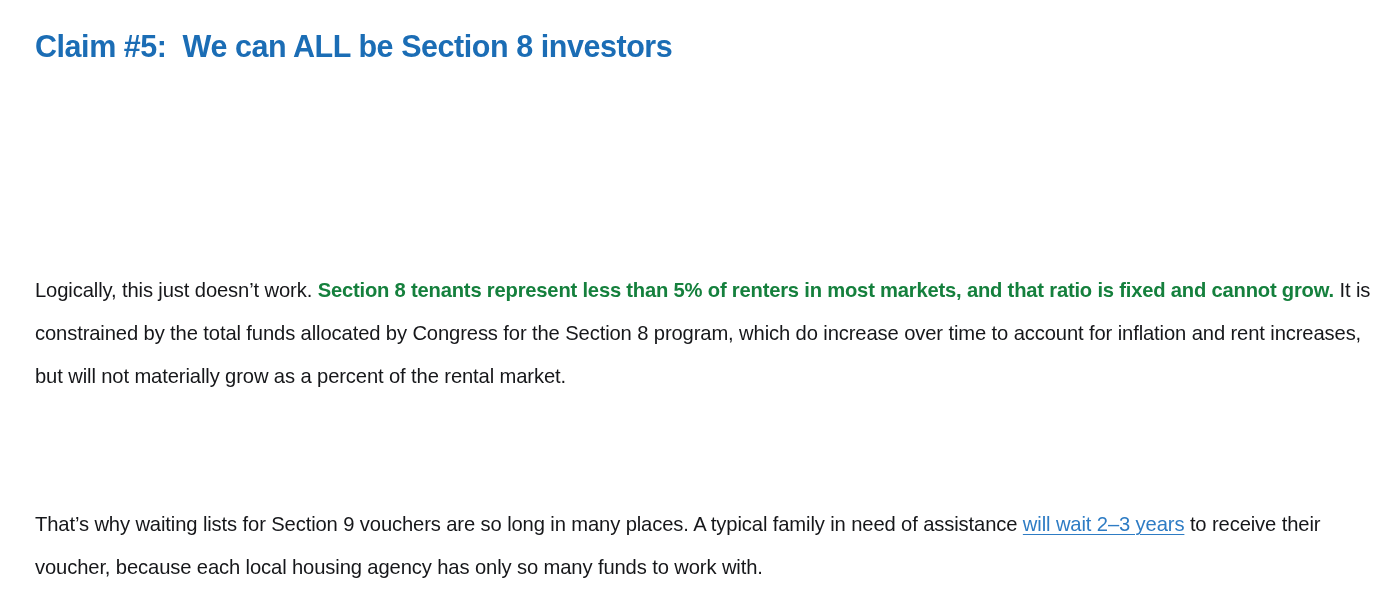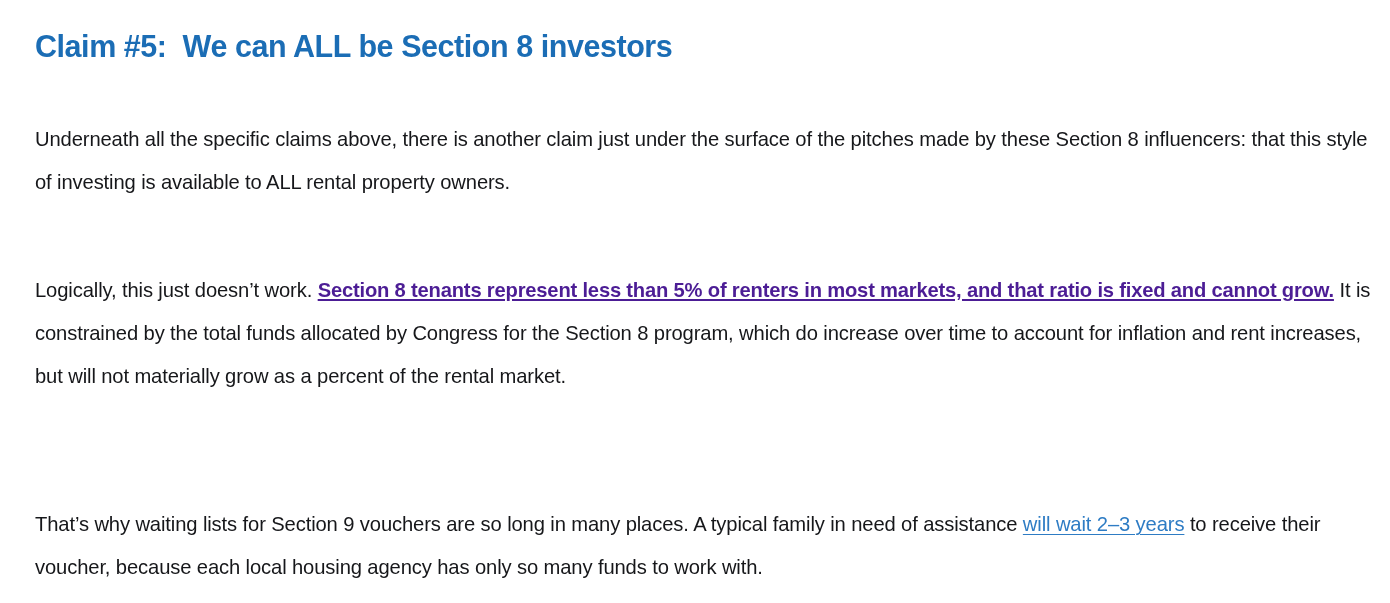--- a/index.html
+++ b/index.html
@@ -50,41 +50,37 @@
     text-align: left;
   }
   #par-1 { top: 118px; }
   #par-2 { top: 269px; }
   #par-3 { top: 503px; }
 
   .body-par b,
   .strong-text {
     font-weight: 700;
     letter-spacing: -0.2px;
-    color: #4c1d95;
-    text-decoration: underline;
+    color: #15803d;
   }
   .inline-link {
     color: #2e7cc4;
     text-decoration: underline;
     text-underline-offset: 3px;
     text-decoration-thickness: 1.4px;
     cursor: pointer;
   }
 </style>
 </head>
 <body>
 
 <div class="article">
 
   <h2 class="claim-heading">Claim #5:  We can ALL be Section 8 investors</h2>
 
-  <p class="body-par" id="par-1">
-    <span>Underneath all the specific claims above, there is another claim just under the surface of the pitches made by these Section 8 influencers: that this style of investing is available to ALL rental property owners.</span>
-  </p>
 
   <p class="body-par" id="par-2">
     <span>Logically, this just doesn’t work. </span><b class="strong-text">Section 8 tenants represent less than 5% of renters in most markets, and that ratio is fixed and cannot grow.</b><span> It is constrained by the total funds allocated by Congress for the Section 8 program, which do increase over time to account for inflation and rent increases, but will not materially grow as a percent of the rental market.</span>
   </p>
 
   <p class="body-par" id="par-3">
     <span>That’s why waiting lists for Section 9 vouchers are so long in many places. A typical family in need of assistance </span><a class="inline-link" href="#">will wait 2–3 years</a><span> to receive their voucher, because each local housing agency has only so many funds to work with.</span>
   </p>
 
 </div>

